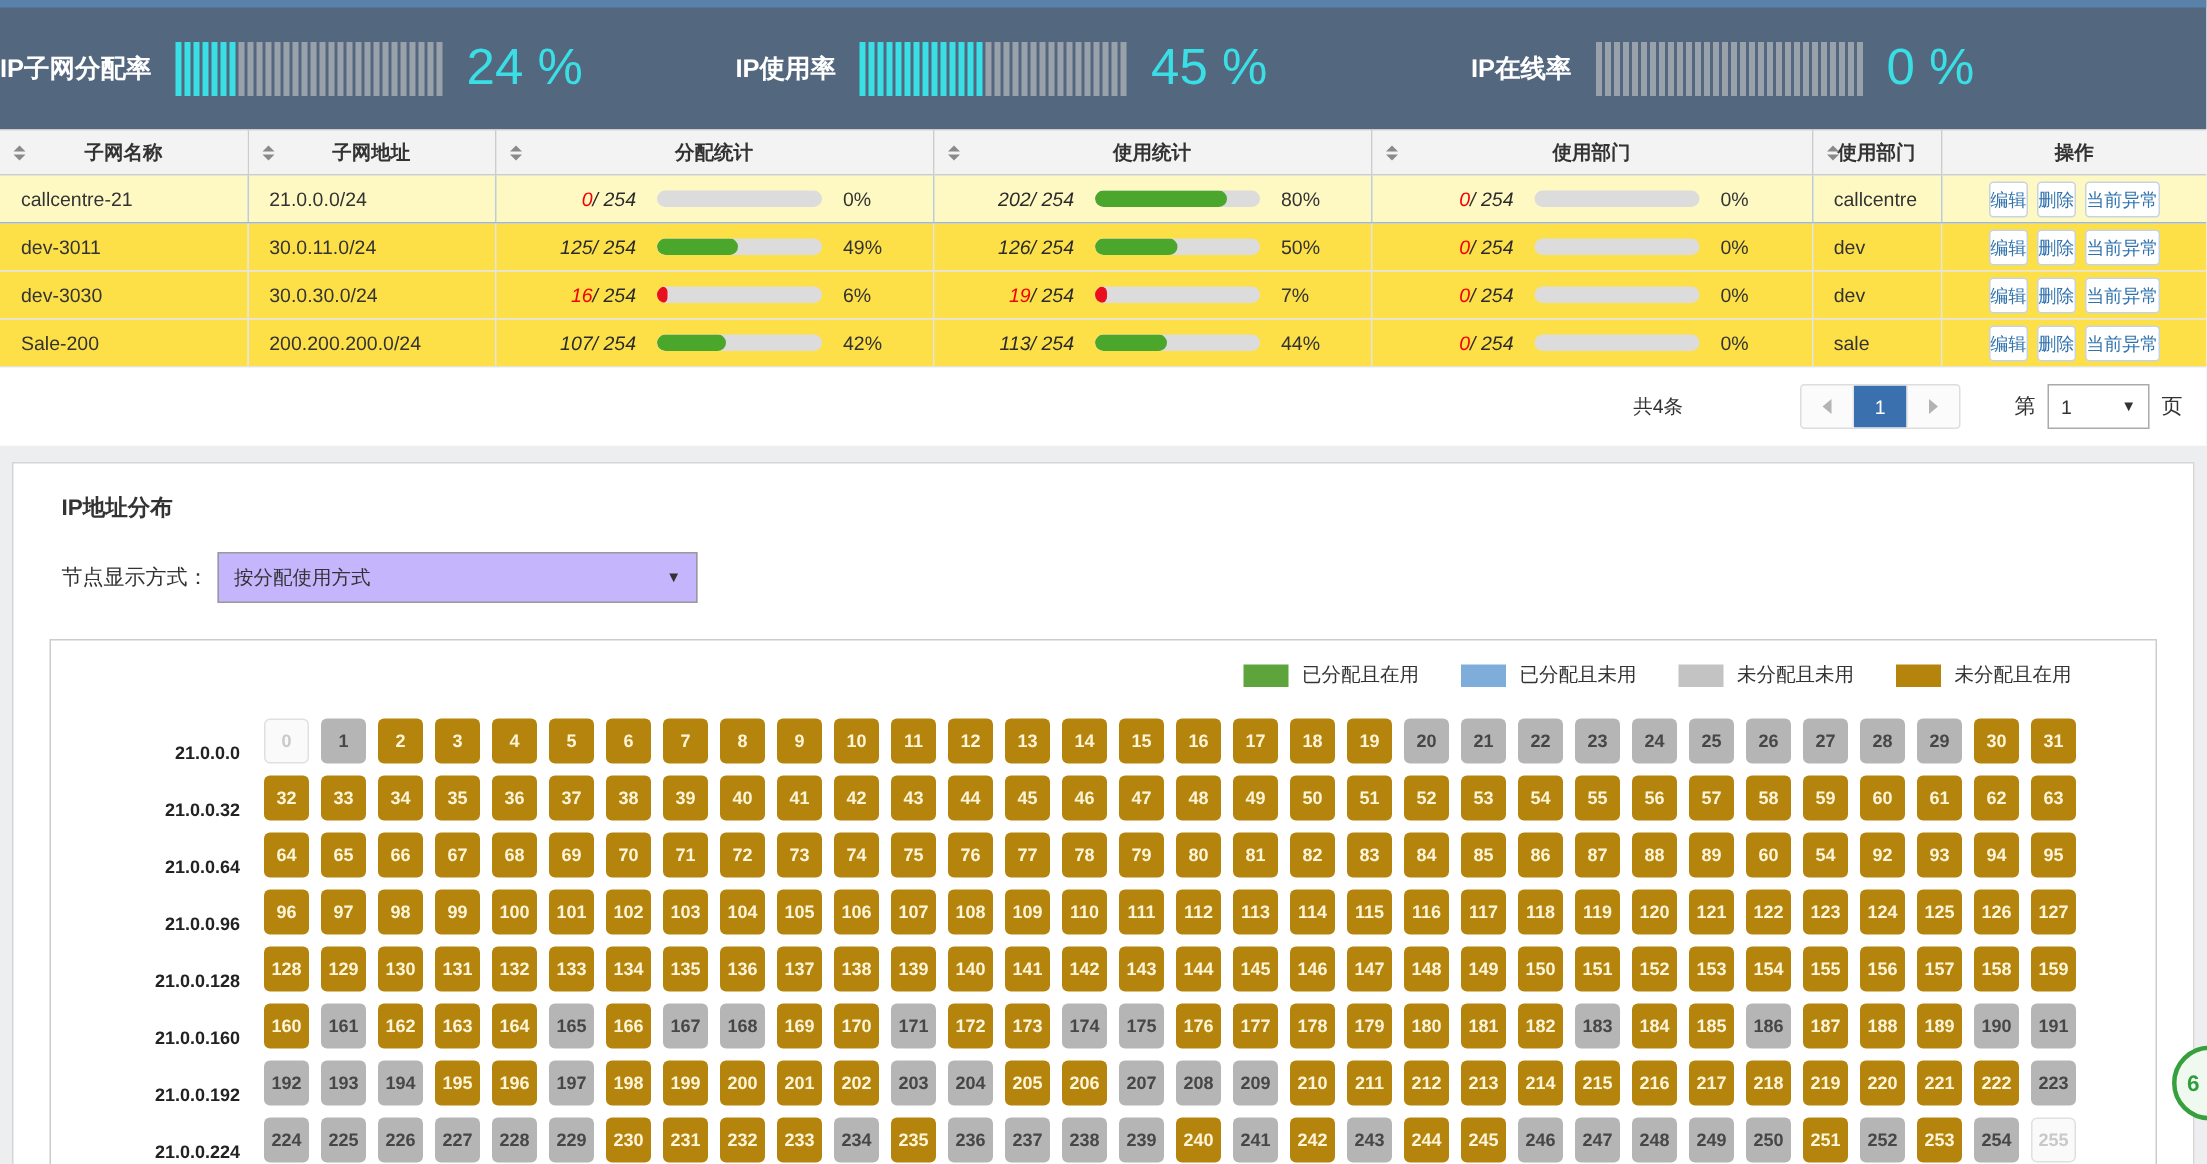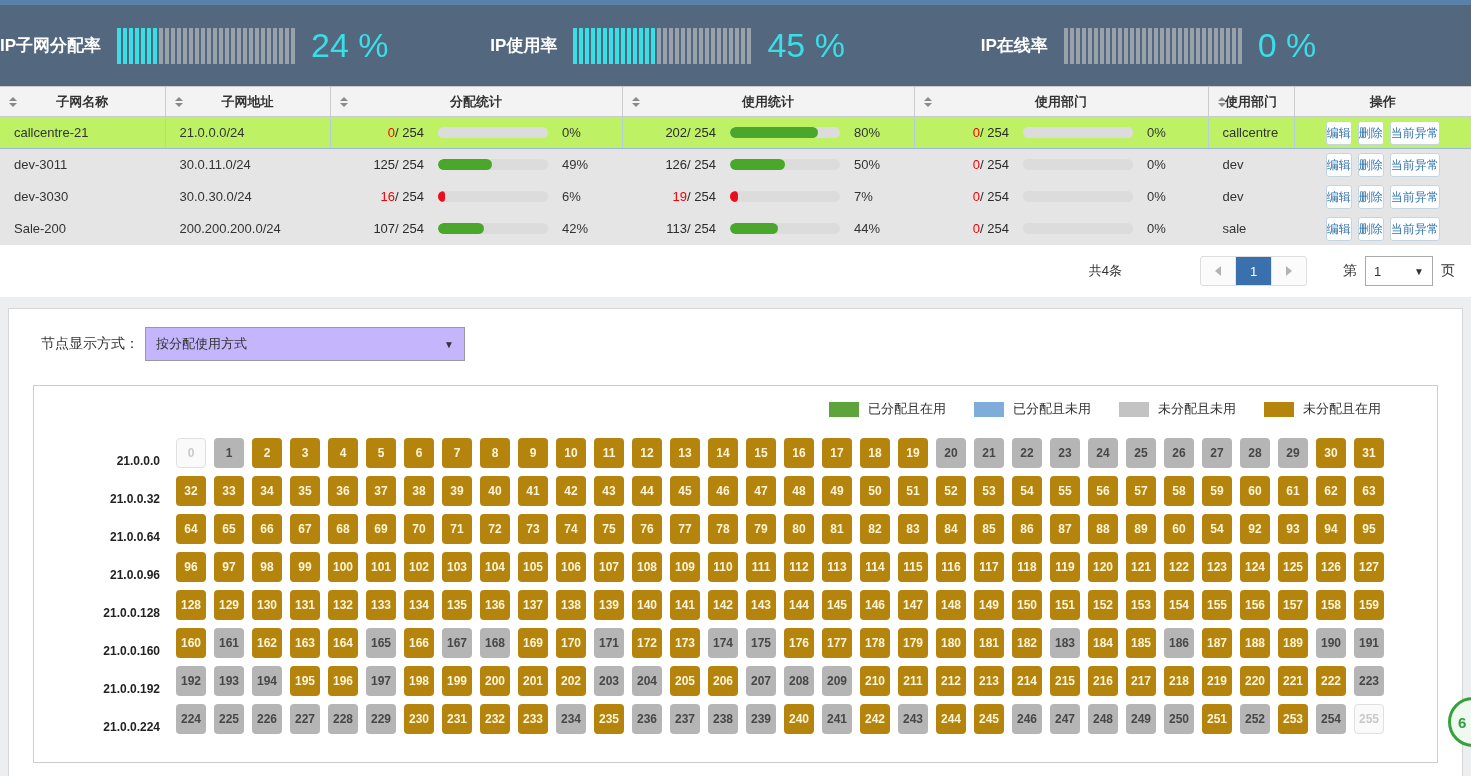--- a/index.html
+++ b/index.html
@@ -21,26 +21,26 @@
   table { width:100%; border-collapse:collapse; table-layout:fixed; }
   th { height:30px; background:#f3f3f3; border-top:1px solid #ccc; border-bottom:1px solid #ccc;
        border-right:1px solid #ccc; font-size:13px; color:#333; position:relative; font-weight:bold; }
   th:last-child { border-right:none; }
   .sort { position:absolute; left:9px; top:50%; transform:translateY(-50%);
           display:flex; flex-direction:column; gap:2px; cursor:pointer; }
   .sort i { display:block; width:0; height:0; border-left:4px solid transparent; border-right:4px solid transparent; }
   .sort .up { border-bottom:4px solid #8a8a8a; }
   .sort .dn { border-top:4px solid #8a8a8a; }
   td { height:32px; border-bottom:1px solid #e4e4e4; border-right:1px solid #e4e4e4;
-       font-size:13px; color:#333; background:#e5e5e5; }
+       font-size:13px; color:#333; background:#fde047; }
   td:last-child { border-right:none; }
-  tr.selected td { background:#bef264; border-bottom-color:#9cb8d3; border-right-color:#b9cde2; }
+  tr.selected td { background:#fef9c3; border-bottom-color:#9cb8d3; border-right-color:#b9cde2; }
   .cell-left { padding-left:14px; text-align:left; }
   .statwrap { display:flex; align-items:center; justify-content:center; }
-  .count { min-width:74px; text-align:right; margin-right:14px; color:#2b2b2b; white-space:nowrap; }
+  .count { min-width:74px; text-align:right; margin-right:14px; color:#2b2b2b; white-space:nowrap;font-style:italic; }
   .count .red { color:#f50000; }
   .track { width:110px; height:11px; background:#dcdcdc; border-radius:6px; overflow:hidden; }
   .fill { height:100%; border-radius:6px; }
   .fill.green { background:#4aa72c; }
   .fill.red   { background:#ea0f1e; }
   .pctlabel { margin-left:14px; min-width:40px; text-align:left; color:#333; }
   .action-btn { display:inline-block; border:1px solid #c6d4e1; background:#fff; color:#3173ad;
                 font-size:12px; line-height:1; padding:5px 0; border-radius:3px; margin:0 3px;
                 cursor:pointer; white-space:nowrap; }
   .actions-cell { text-align:center; }
@@ -387,20 +387,21 @@
     <span class="goto">第</span>
     <div class="page-select">
       <span>1</span>
       <span class="caret">▼</span>
     </div>
     <span class="goto">页</span>
   </div>
 </div>
 
 <div class="dist-panel">
+  <div class="dist-title">IP地址分布</div>
   <div class="mode-row">
     <span class="mode-label">节点显示方式：</span>
     <div class="mode-select">
       <span>按分配使用方式</span>
       <span class="caret">▼</span>
     </div>
   </div>
   <div class="grid-panel">
     <div class="legend" id="legend">
         <div class="legend-item">

